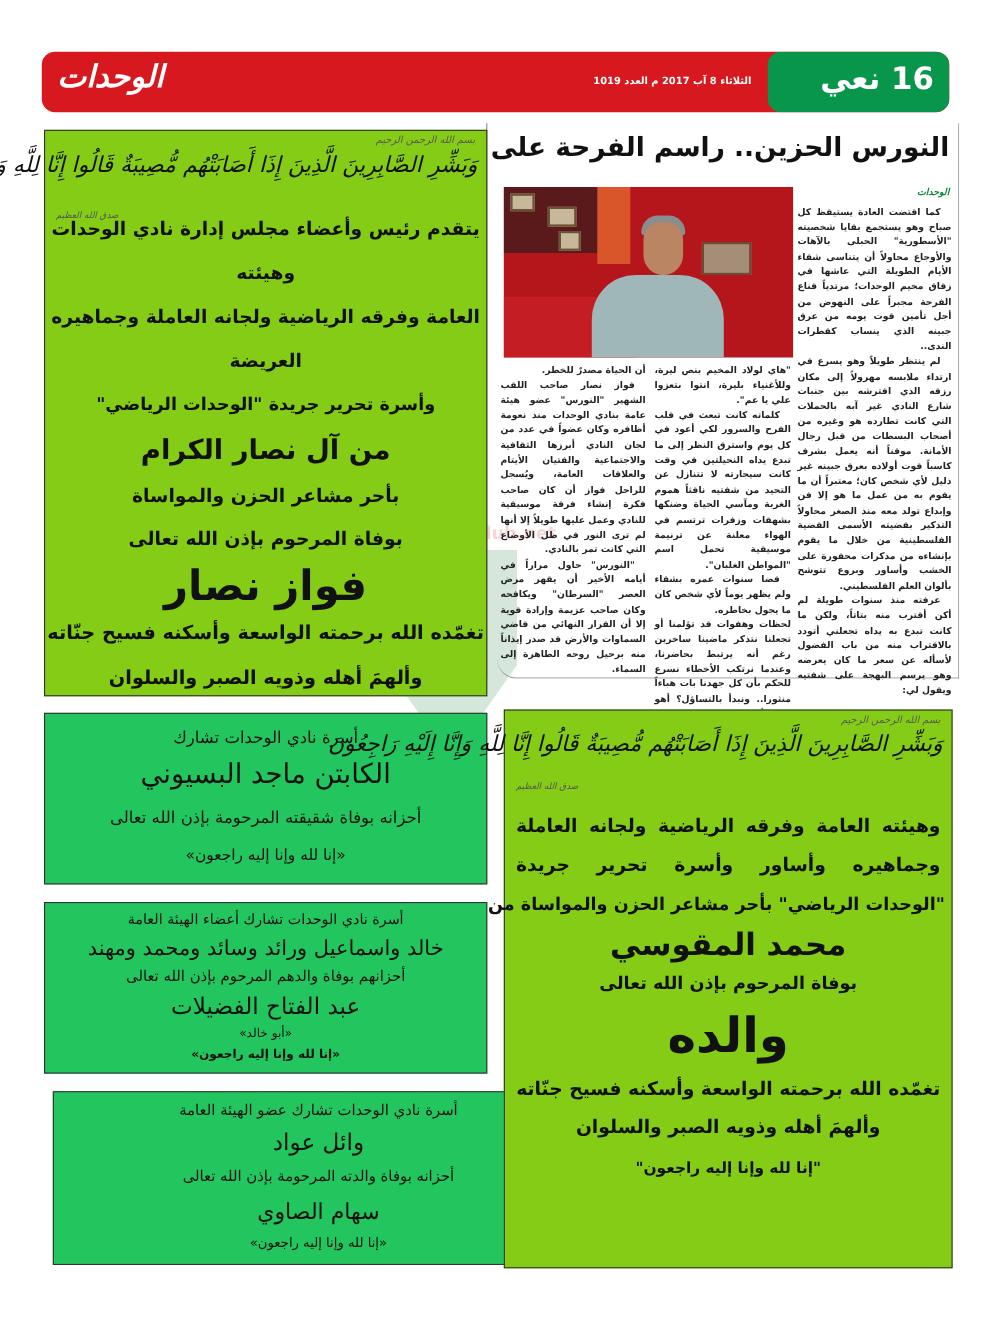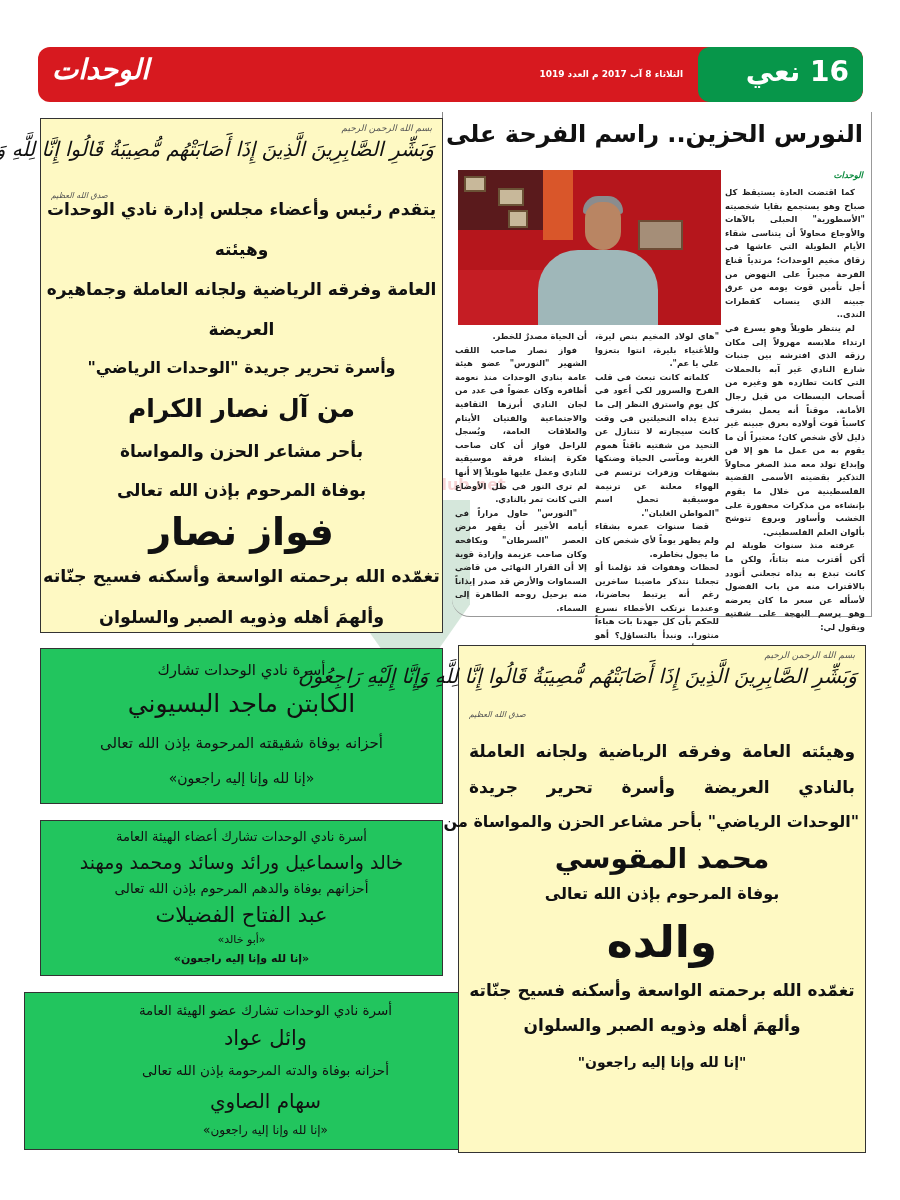--- a/index.html
+++ b/index.html
@@ -8,21 +8,21 @@
 
   
   .header { position: absolute; left: 38px; top: 47px; width: 825px; height: 55px; border-radius: 12px; background: #d7191f; overflow: hidden; }
   .header .green { position: absolute; right: 0; top: 0; width: 165px; height: 55px; background: #07964a; border-radius: 12px; }
   .header .section { position: absolute; right: 14px; top: 8px; font-family: "DejaVu Sans", sans-serif; font-weight: bold; font-size: 28px; color: #fff; direction: rtl; }
   .header .brand { position: absolute; left: 14px; top: 6px; font-family: "DejaVu Sans", sans-serif; font-weight: bold; font-style: italic; font-size: 28px; color: #fff; direction: rtl; }
   .header .issue { position: absolute; right: 180px; top: 22px; font-size: 9px; font-weight: bold; color: #fff; direction: rtl; }
 
   
   .box { position: absolute; border: 1.5px solid #333; background: #22c55e; text-align: center; direction: rtl; }
-  .notice-box { background: #fef9c3; }
+  .notice-box { background: #84cc16; }
 
   .verse-wrap { position: relative; padding: 4px 8px 0 8px; }
   .basmala { position: absolute; right: 10px; top: 4px; font-size: 9px; font-style: italic; color: #555; }
   .verse { font-family: "DejaVu Serif", serif; font-size: 21px; font-style: italic; margin-top: 14px; white-space: nowrap; letter-spacing: -0.5px; }
   .sadaq { position: absolute; left: 10px; font-size: 8px; font-style: italic; color: #555; }
 
   .bold-line { font-family: "DejaVu Sans", sans-serif; font-weight: bold; }
 
   
   .article { position: absolute; left: 452px; top: 112px; width: 420px; height: 505px; border: 1px solid #999; border-left: none; border-top: none; border-radius: 0 0 0 18px; }
@@ -129,36 +129,36 @@
 
 <div class="box" style="left:40px; top:820px; width:403px; height:156px; border-width:1px;">
   <div style="font-size:13px; margin-top:6px; line-height:20px;">أسرة نادي الوحدات تشارك أعضاء الهيئة العامة</div>
   <div style="font-size:19px; line-height:30px; white-space:nowrap;">خالد واسماعيل ورائد وسائد ومحمد ومهند</div>
   <div style="font-size:13.5px; line-height:22px;">أحزانهم بوفاة والدهم المرحوم بإذن الله تعالى</div>
   <div style="font-size:21px; line-height:32px;">عبد الفتاح الفضيلات</div>
   <div style="font-size:11px; line-height:18px;">«أبو خالد»</div>
   <div class="bold-line" style="font-size:11px; line-height:20px;">«إنا لله وإنا إليه راجعون»</div>
 </div>
 
-<div class="box" style="left:24px; top:992px; width:483px; height:158px; border-width:1px;">
+<div class="box" style="left:48px; top:992px; width:483px; height:158px; border-width:1px;">
   <div style="font-size:13.5px; margin-top:6px; line-height:22px;">أسرة نادي الوحدات تشارك عضو الهيئة العامة</div>
   <div style="font-size:21px; line-height:34px;">وائل عواد</div>
   <div style="font-size:13.5px; line-height:30px;">أحزانه بوفاة والدته المرحومة بإذن الله تعالى</div>
   <div style="font-size:20px; line-height:32px;">سهام الصاوي</div>
   <div style="font-size:12px; line-height:26px;">«إنا لله وإنا إليه راجعون»</div>
 </div>
 
 <div class="box notice-box" style="left:458px; top:645px; width:408px; height:508px;">
   <div class="verse-wrap">
     <div class="basmala">بسم الله الرحمن الرحيم</div>
     <div class="verse" style="font-size:20px;">وَبَشِّرِ الصَّابِرِينَ الَّذِينَ إِذَا أَصَابَتْهُم مُّصِيبَةٌ قَالُوا إِنَّا لِلَّهِ وَإِنَّا إِلَيْهِ رَاجِعُونَ</div>
     <div class="sadaq" style="top:64px;">صدق الله العظيم</div>
   </div>
   <div class="bold-line" style="font-size:17px; line-height:36px; text-align:justify; text-align-last:justify; padding:0 10px;margin-top:45px;">وهيئته العامة وفرقه الرياضية ولجانه العاملة</div>
-  <div class="bold-line" style="font-size:17px; line-height:36px; text-align:justify; text-align-last:justify; padding:0 10px;">بالنادي العريضة وأسرة تحرير جريدة</div>
+  <div class="bold-line" style="font-size:17px; line-height:36px; text-align:justify; text-align-last:justify; padding:0 10px;">وجماهيره وأساور وأسرة تحرير جريدة</div>
   <div class="bold-line" style="font-size:16px; line-height:34px; white-space:nowrap; padding:0 6px;">"الوحدات الرياضي" بأحر مشاعر الحزن والمواساة من</div>
   <div class="bold-line" style="font-size:28px; line-height:40px;text-align:center;">محمد المقوسي</div>
   <div class="bold-line" style="font-size:16px; line-height:30px;">بوفاة المرحوم بإذن الله تعالى</div>
   <div class="bold-line" style="font-size:44px; line-height:66px;text-align:center;">والده</div>
   <div class="bold-line" style="font-size:17px; line-height:30px; white-space:nowrap;">تغمّده الله برحمته الواسعة وأسكنه فسيح جنّاته</div>
   <div class="bold-line" style="font-size:17px; line-height:40px;">وألهمَ أهله وذويه الصبر والسلوان</div>
   <div class="bold-line" style="font-size:14px; line-height:34px;">"إنا لله وإنا إليه راجعون"</div>
 </div>
 
 </body></html>

